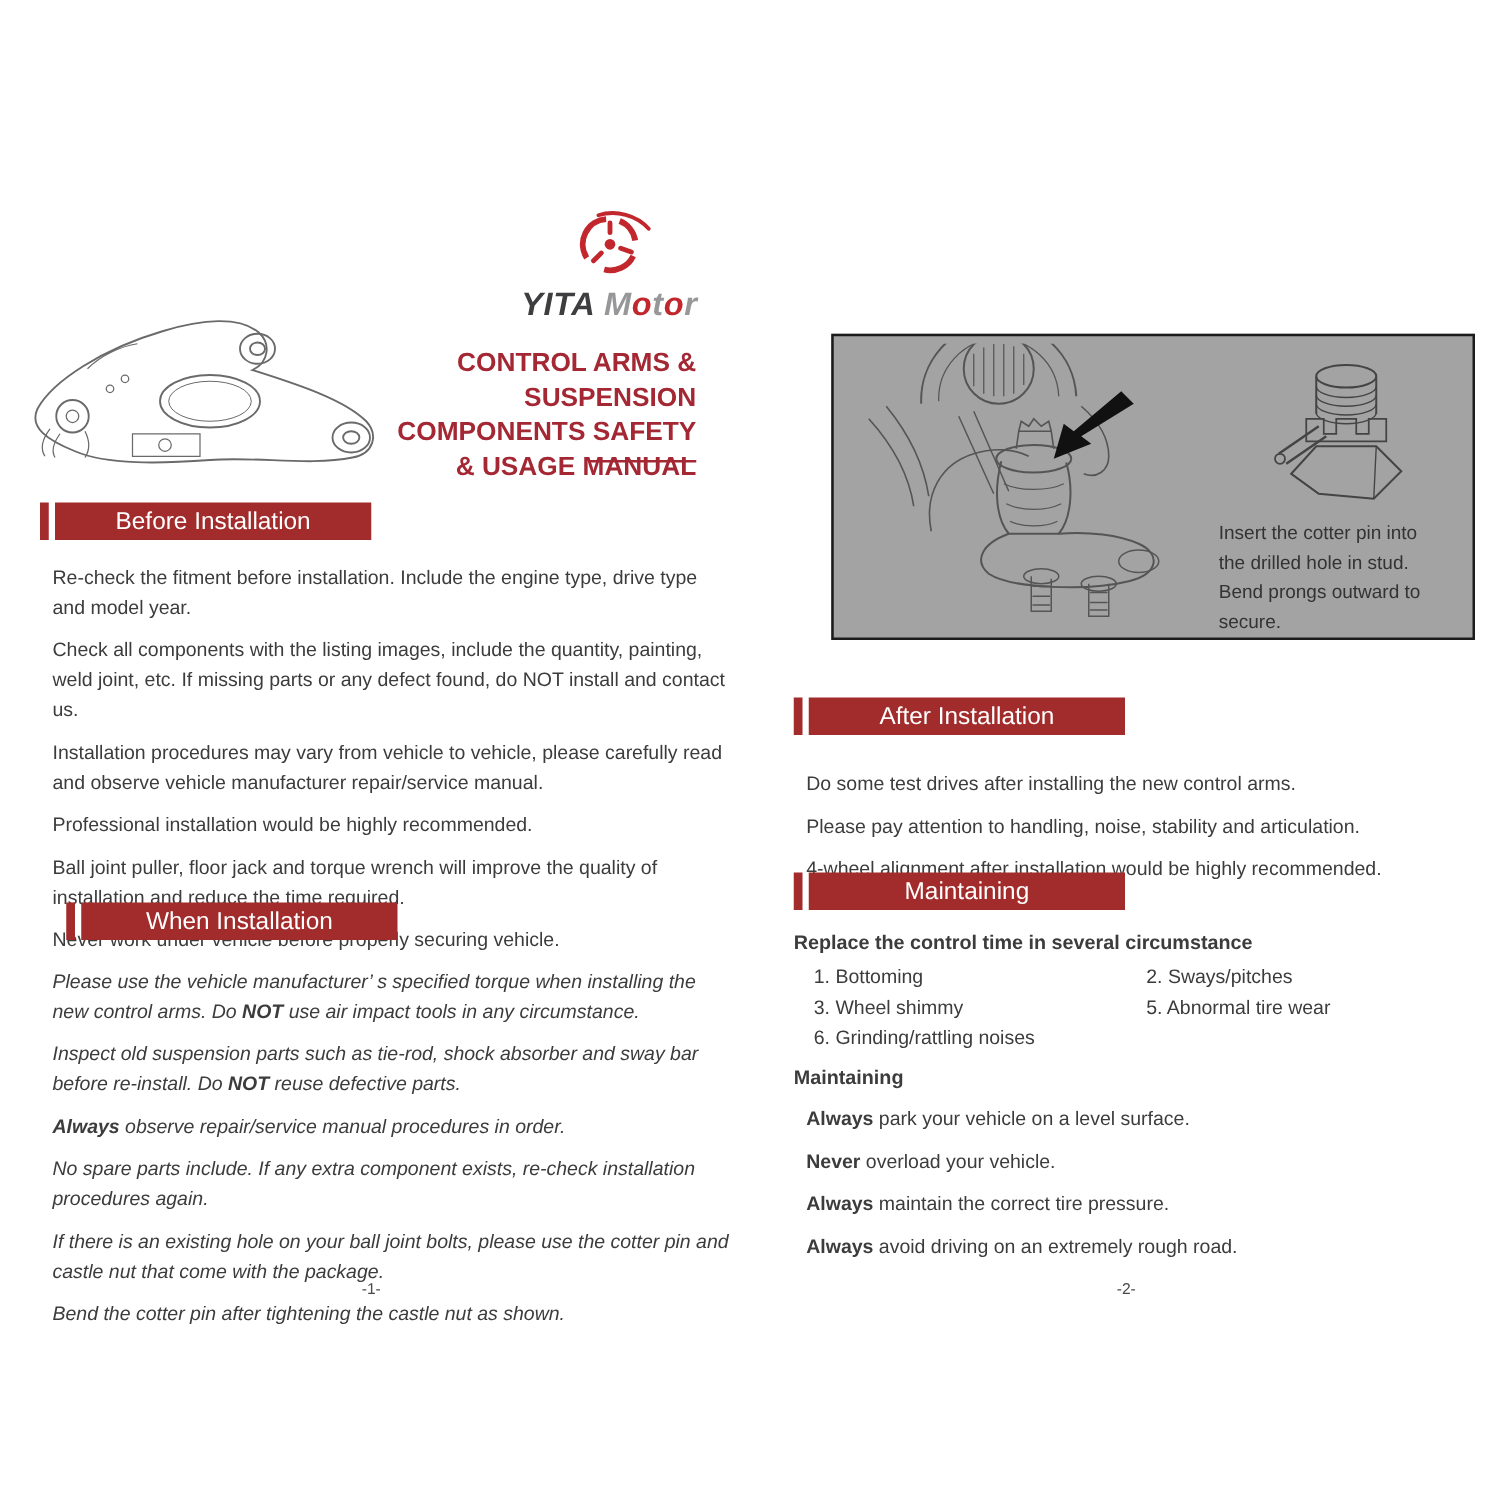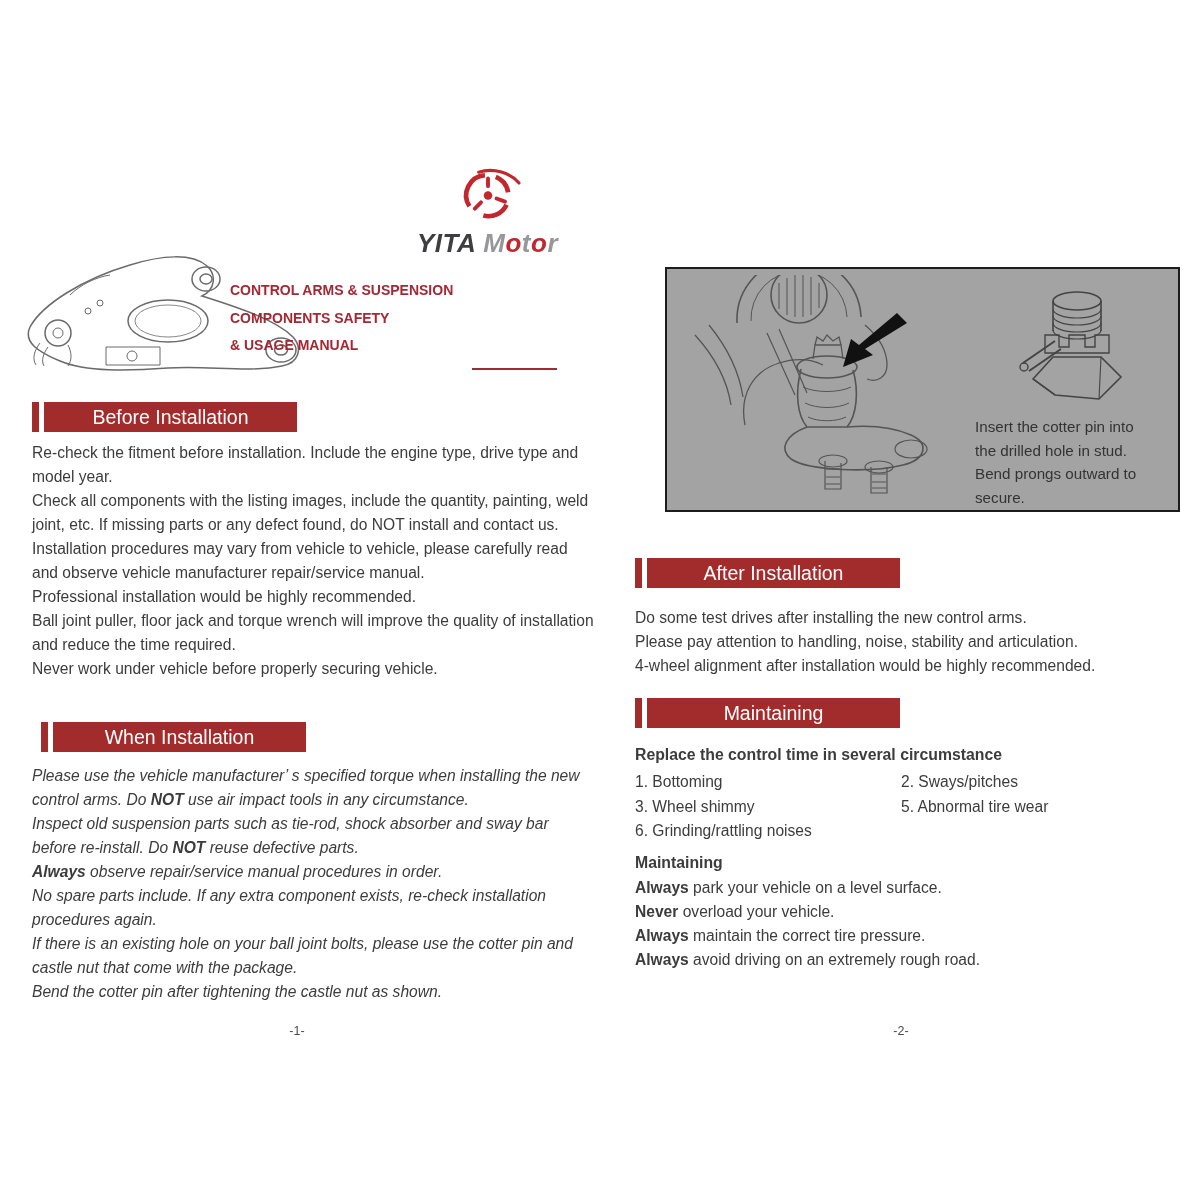--- a/index.html
+++ b/index.html
@@ -18,55 +18,55 @@
   .b{font-weight:700;}
   .wheel-o{color:var(--logo-red);}
 
   
   #control-arm-art{left:10px;top:215px;width:305px;height:170px;}
   #logo-wheel{left:448px;top:166px;width:80px;height:62px;}
   #logo-text{left:330px;top:228px;width:228px;text-align:right;
     font-size:26px;font-weight:700;font-style:italic;letter-spacing:.5px;}
   #logo-text .yita{color:#3e3e40;}
   #logo-text .motor{color:#97979a;margin-left:7px;}
-  #doc-title{left:230px;top:277px;width:327px;text-align:left;
-    color:var(--title-red);font-weight:700;font-size:14px;line-height:27.5px;}
+  #doc-title{left:230px;top:277px;width:327px;text-align:right;
+    color:var(--title-red);font-weight:700;font-size:21px;line-height:27.5px;}
   #title-underline{left:472px;top:368px;width:85px;height:2px;background:var(--title-red);}
 
   
   .sec-header{display:flex;height:30px;}
   .sec-header .accent{width:7px;background:var(--red);margin-right:5px;}
   .sec-header .bar{width:253px;background:var(--red);color:#fff;
     font-weight:400;font-size:19.5px;line-height:30px;text-align:center;}
 
   
   .body-text{font-size:15.6px;line-height:24px;color:var(--ink);}
-  .body-text p{margin:0;}
+  .body-text p{margin:10px;}
 
   #before-header{left:32px;top:402px;}
   #before-body{left:32px;top:441px;width:562px;}
-  #when-header{left:16px;top:722px;padding-left:25px;}
+  #when-header{left:28px;top:722px;padding-left:25px;}
   #when-body{left:32px;top:764px;width:562px;font-style:italic;}
   #page-num-1{left:32px;top:1024px;width:530px;text-align:center;font-size:12.5px;color:#4a4a4a;}
   #page-num-2{left:635px;top:1024px;width:532px;text-align:center;font-size:12.5px;color:#4a4a4a;}
 
   
   #figure-box{left:665px;top:267px;width:511px;height:241px;border:2px solid #1c1c1c;background:#a3a3a3;}
   #figure-caption{position:absolute;left:308px;top:146px;width:182px;
     font-size:15.2px;line-height:23.5px;color:#333;}
   #ball-joint-art{position:absolute;left:8px;top:6px;width:300px;height:228px;}
   #castle-nut-art{position:absolute;left:348px;top:14px;width:120px;height:124px;}
 
   #after-header{left:635px;top:558px;justify-content:flex-end;}
   #after-body{left:635px;top:606px;width:556px;}
   #maint-header{left:635px;top:698px;}
   #maint-body{left:635px;top:744px;width:556px;}
   #maint-intro{font-weight:700;font-size:15.8px;line-height:22px;}
   #maint-list{display:grid;grid-template-columns:266px 1fr;margin-top:4px;
-    font-size:15.6px;line-height:24.5px;}
+    font-size:15.6px;line-height:24.5px;margin-left:16px;}
   #maint-sub{font-weight:700;font-size:15.8px;margin-top:8px;line-height:22px;}
   #maint-rules{margin-top:2px;}
 </style>
 </head>
 <body>
 
 <svg id="control-arm-art" class="abs" viewBox="0 0 305 170" fill="none" stroke="#6a6a6a" stroke-width="1.5">
   <path d="M20 112 C 32 90, 72 64, 120 50 C 152 40, 182 38, 197 51 C 207 60, 205 75, 192 81
            C 230 93, 266 105, 283 122 C 293 133, 289 148, 272 151 C 238 158, 196 150, 158 153
            C 118 156, 76 157, 50 146 C 28 137, 13 127, 20 112 Z" fill="#fff"></path>

